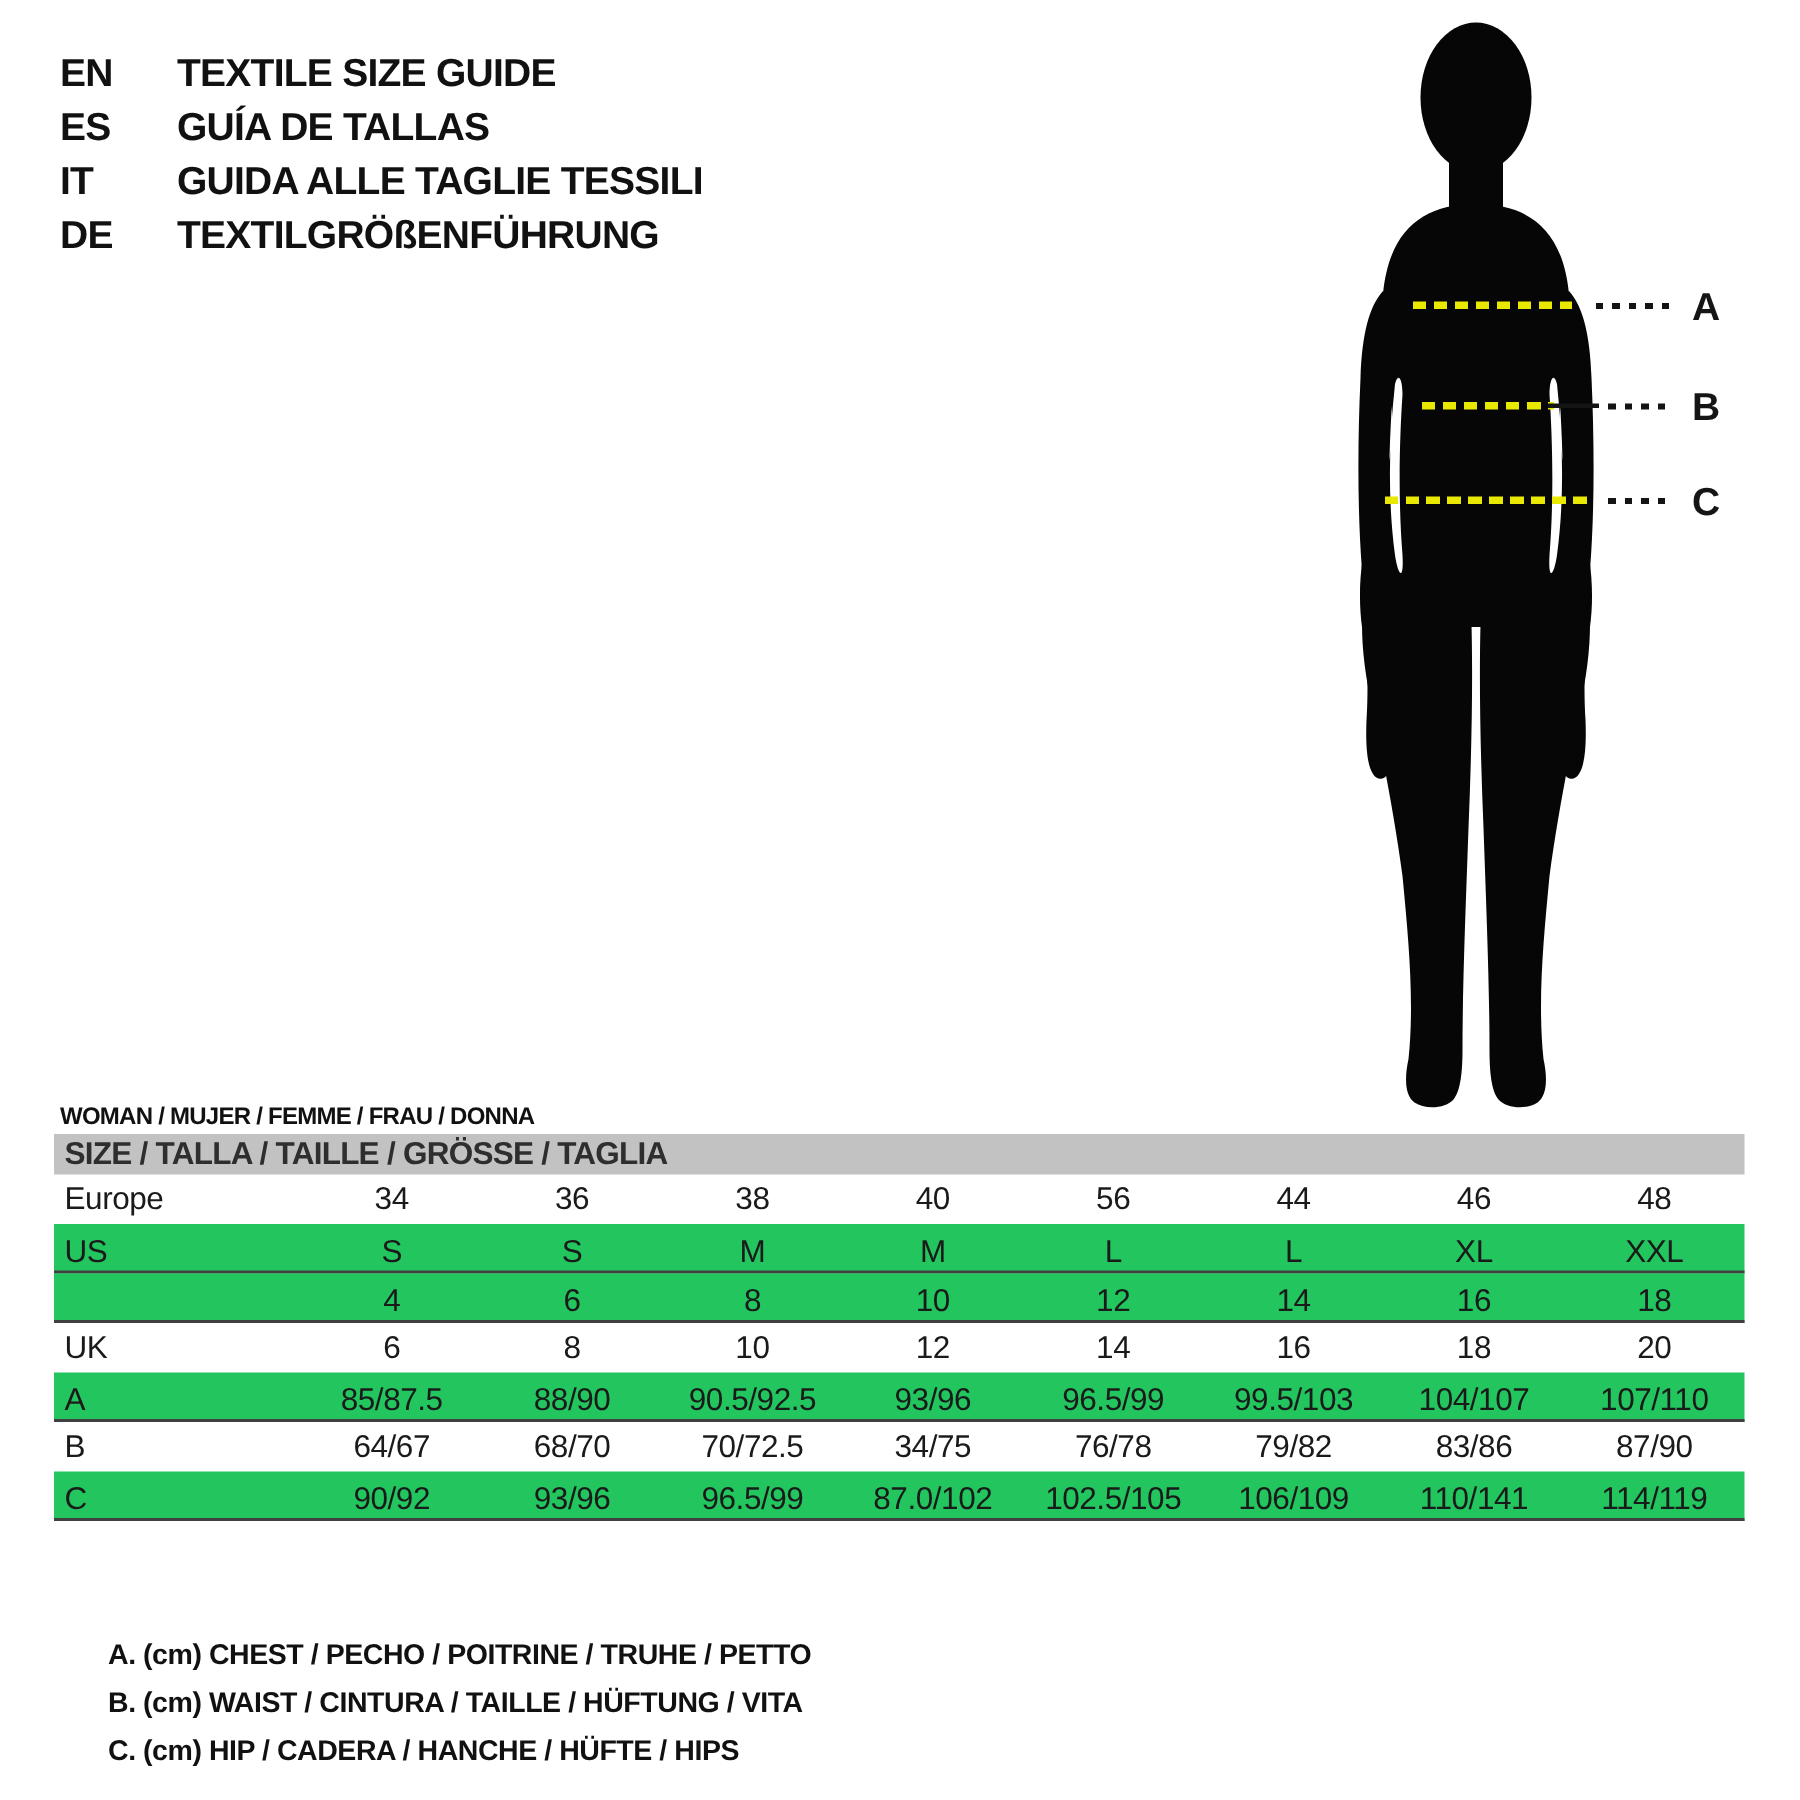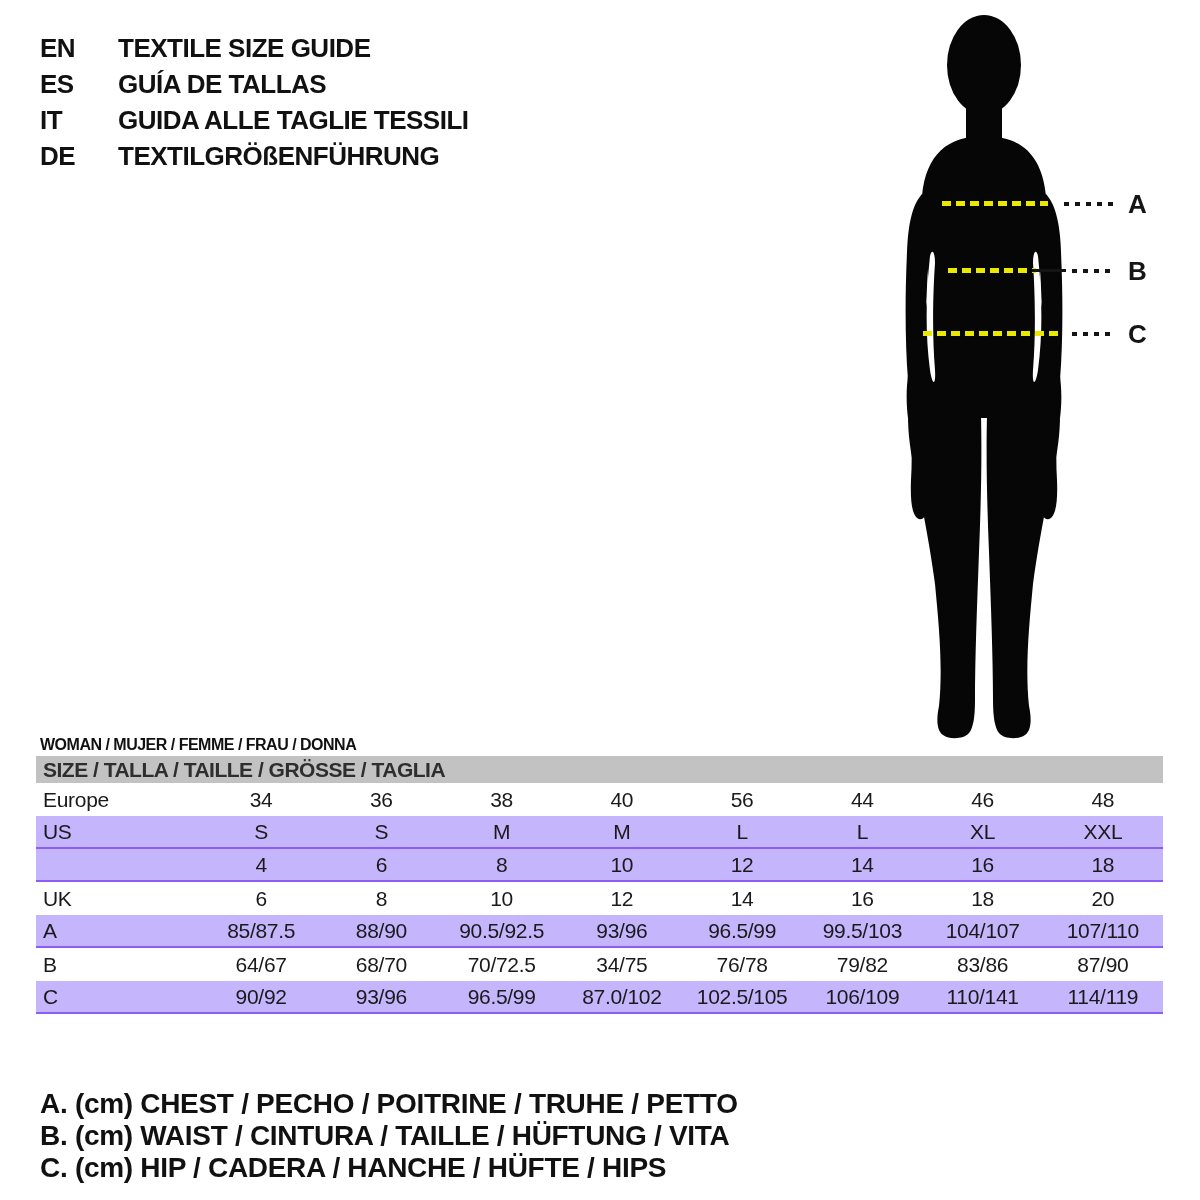--- a/index.html
+++ b/index.html
@@ -32,28 +32,28 @@
   .m-c .marker-label{left:248px;top:311px;}
 
   
   .section-title{position:absolute;left:40px;top:736px;font-size:16px;font-weight:bold;letter-spacing:-0.5px;}
 
   
   .size-table{position:absolute;left:36px;top:756px;width:1127px;}
   .thead{height:27px;background:#c2c2c2;color:#2e2e2e;font-size:21px;font-weight:bold;
          letter-spacing:-0.5px;display:flex;align-items:center;padding-left:7px;box-sizing:border-box;}
   .trow{display:flex;height:33px;align-items:center;box-sizing:border-box;}
-  .trow.shaded{background:#c4b5fd;border-bottom:2px solid #8b5cf6;}
+  .trow.shaded{background:#22c55e;border-bottom:2px solid #404040;align-items:flex-end;}
   .tcell{flex:1;text-align:center;font-size:21px;color:#1a1a1a;letter-spacing:-0.3px;}
   .tcell.label{flex:0 0 165px;text-align:left;padding-left:7px;box-sizing:border-box;}
 
   
   .legend{position:absolute;left:40px;top:1088px;}
-  .legend-line{height:32px;font-size:28px;font-weight:bold;letter-spacing:-0.3px;
-               display:flex;align-items:center;}
+  .legend-line{height:32px;font-size:19px;font-weight:bold;letter-spacing:-0.3px;
+               display:flex;align-items:center;margin-left:32px;}
 </style>
 </head>
 <body>
 
 <div class="page">
 
   <div class="lang-list">
       <div class="lang-row">
         <span class="lang-code">EN</span>
         <span class="lang-label">TEXTILE SIZE GUIDE</span>

